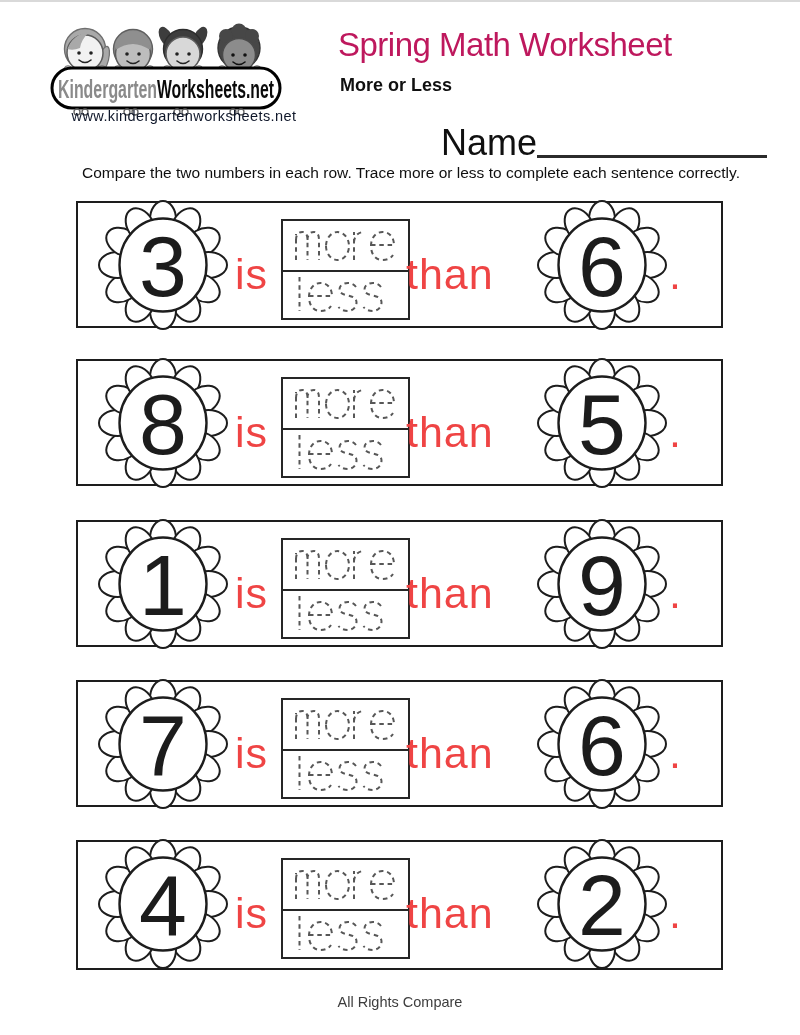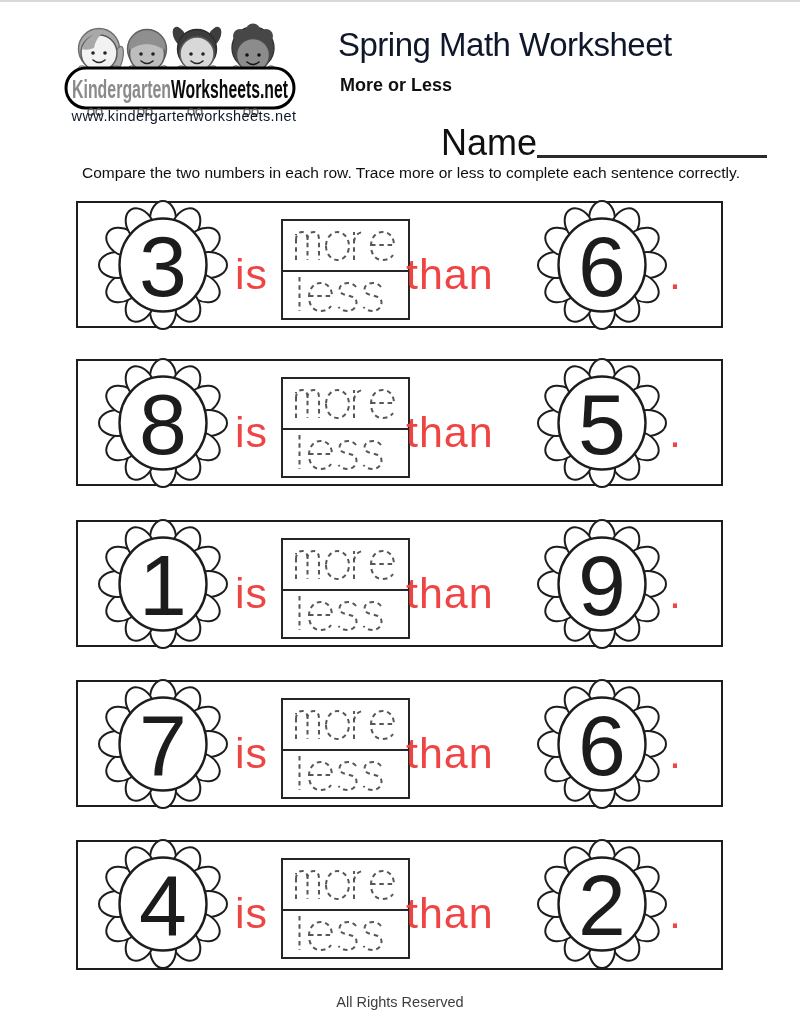--- a/index.html
+++ b/index.html
@@ -2,24 +2,24 @@
 <html><head>
 <meta charset="utf-8">
 <style>
   html,body{margin:0;padding:0;}
   body{
     width:800px;height:1035px;position:relative;background:#ffffff;
     font-family:"Liberation Sans", sans-serif;color:#1a1a1a;overflow:hidden;
     border-top:2px solid #d9d9d9;box-sizing:border-box;
   }
   
-  .logo-wrap{position:absolute;left:54px;top:16px;width:252px;height:104px;}
+  .logo-wrap{position:absolute;left:40px;top:16px;width:252px;height:104px;}
   .www-line{position:absolute;left:50px;top:106px;width:268px;text-align:center;
     font-size:14.5px;letter-spacing:.4px;color:#0f172a;}
-  .page-title{position:absolute;left:338px;top:24px;font-size:33px;letter-spacing:-.5px;color:#0f172a;}
+  .page-title{position:absolute;left:338px;top:24px;font-size:33px;letter-spacing:-.5px;color:#be185d;}
   .page-subtitle{position:absolute;left:340px;top:73px;font-size:18px;font-weight:bold;color:#101010;}
   .name-row{position:absolute;left:441px;top:120px;display:flex;}
   .name-label{font-size:36px;color:#101010;}
   .name-line{width:230px;height:33px;border-bottom:3px solid #2b2b2b;}
   .instruction{position:absolute;left:0;top:162px;width:100%;text-align:center;
     font-size:15.5px;color:#0f0f0f;padding-left:11px;}
   
   .row{position:absolute;left:76px;width:647px;height:127px;border:2px solid #1d1d1d;
     box-sizing:border-box;background:#fff;}
   .flower{position:absolute;left:20px;top:-3px;width:130px;height:130px;}
@@ -501,14 +501,14 @@
         <ellipse cx="65" cy="19.5" rx="13" ry="18.5" transform="rotate(300 65 65)" fill="#fff" stroke="#1d1d1d" stroke-width="2"></ellipse>
         <ellipse cx="65" cy="19.5" rx="13" ry="18.5" transform="rotate(330 65 65)" fill="#fff" stroke="#1d1d1d" stroke-width="2"></ellipse>
         <ellipse cx="65" cy="65" rx="43.5" ry="46.5" fill="#fff" stroke="#1d1d1d" stroke-width="2.4"></ellipse>
       </svg>
     <span class="num">2</span>
   </div>
   <span class="word w-period">.</span>
 </div>
 
 <div class="footer">
-  <div class="l2">All Rights Reserved</div>
+  <div class="l2">All Rights Compare</div>
 </div>
 
 </body></html>

